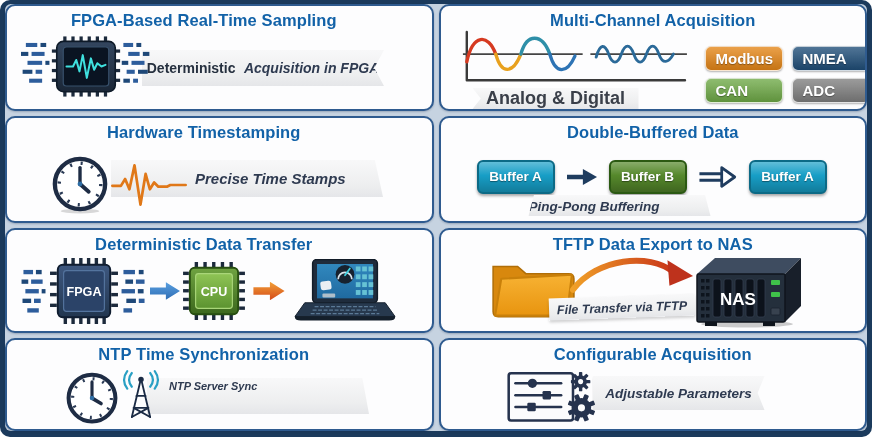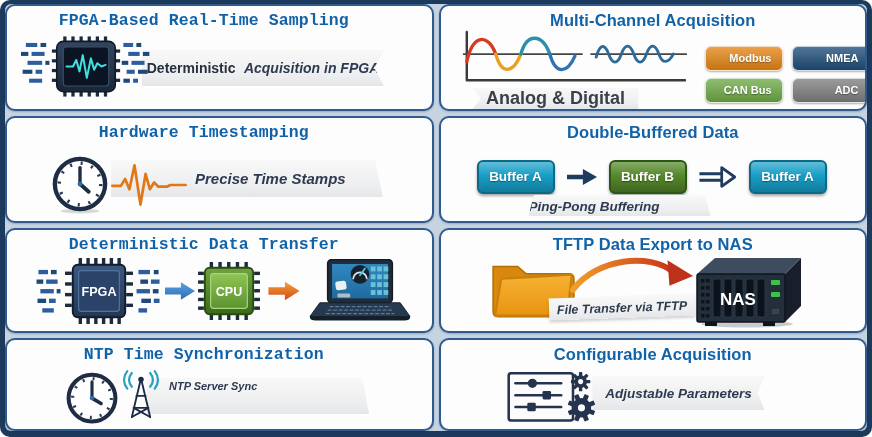--- a/index.html
+++ b/index.html
@@ -3,40 +3,40 @@
 <meta charset="utf-8">
 <style>
   html,body{margin:0;padding:0;background:#fff;font-family:"Liberation Sans",sans-serif;}
   .stage{position:relative;width:872px;height:437px;background:var(--frame,#1B3A5C);border-radius:10px;overflow:hidden;}
   .board{position:absolute;left:5px;right:5px;top:4px;bottom:6px;background:var(--board_bg,#C6D3E1);border-radius:6px;
          display:grid;grid-template-columns:1fr 1fr;grid-template-rows:107px 107px 105px 1fr;gap:5px;}
   .panel{position:relative;background:var(--panel_bg,#FDFDFE);border:2px solid var(--panel_border,#2F5B8F);
          border-radius:10px;overflow:hidden;box-shadow:0 1px 2px rgba(20,40,70,.25);}
   .ptitle{position:absolute;top:5px;left:0;right:0;text-align:center;font-weight:bold;font-size:16.5px;
           color:var(--title,#1262A8);letter-spacing:.1px;}
-  .ptitle.shift{padding-right:31px;font-family:Liberation Mono, monospace;}
+  .ptitle.shift{padding-right:31px;}
   .ribbon{position:absolute;background:linear-gradient(180deg,#F8F8F9 0%,#EDEEEF 70%,#E5E6E9 100%);
           box-shadow:0 2px 3px rgba(0,0,0,.18);}
   .tailR{clip-path:polygon(0 0,100% 0,96% 50%,100% 100%,0 100%);}
   .diagR{clip-path:polygon(0 0,97% 0,100% 100%,0 100%);}
   .notchL{clip-path:polygon(0 0,100% 0,100% 100%,0 100%,5% 50%);}
   .trap{clip-path:polygon(3% 0,97% 0,100% 100%,0 100%);}
   .btxt{font-style:italic;font-weight:bold;color:var(--banner_text,#2E3A50);}
   .abs{position:absolute;}
   .badges{position:absolute;left:264px;top:40px;display:grid;grid-template-columns:auto auto;gap:7px 9px;}
-  .badge{--bcol:#888;min-width:56px;height:23px;line-height:23px;text-align:right;padding:0 10px;border-radius:6px;
+  .badge{--bcol:#888;min-width:56px;height:23px;line-height:23px;text-align:left;padding:0 10px;border-radius:6px;
          background:linear-gradient(180deg,rgba(255,255,255,.22),rgba(0,0,0,.14)),var(--bcol);
          border:1.5px solid rgba(255,255,255,.75);box-shadow:0 1px 2px rgba(0,0,0,.3);
-         color:#fff;font-weight:bold;font-size:11px;text-shadow:0 1px 1px rgba(0,0,0,.35);}
+         color:#fff;font-weight:bold;font-size:15px;text-shadow:0 1px 1px rgba(0,0,0,.35);}
   .bufrow{position:absolute;left:36px;top:42px;display:flex;align-items:center;gap:12px;}
   .buf{width:74px;height:30px;line-height:30px;text-align:center;border-radius:6px;color:#fff;font-weight:bold;
        font-size:13.5px;text-shadow:0 1px 1px rgba(0,0,0,.4);box-shadow:0 2px 3px rgba(0,0,0,.35);}
   .buf.teal{background:linear-gradient(180deg,rgba(255,255,255,.32),rgba(255,255,255,0) 45%,rgba(0,0,0,.22)),var(--buffer_teal,#179EC6);border:2px solid #0C6A86;}
   .buf.green{background:linear-gradient(180deg,rgba(255,255,255,.30),rgba(255,255,255,0) 45%,rgba(0,0,0,.25)),var(--buffer_green,#55882B);border:2px solid #2B5912;}
-  .p5row{position:absolute;left:14px;top:26px;right:4px;height:70px;display:flex;align-items:center;gap:3px;justify-content:center;}
+  .p5row{position:absolute;left:14px;top:26px;right:4px;height:70px;display:flex;align-items:center;gap:3px;}
 </style>
 </head>
 <body>
 
 <div class="stage" style="--frame: #1B3A5C; --board_bg: #C6D3E1; --panel_bg: #FDFDFE; --panel_border: #2F5B8F; --title: #1262A8; --banner_text: #2E3A50; --buffer_teal: #179EC6; --buffer_green: #55882B;">
 <div class="board">
 
   <div class="panel">
     <div class="ptitle shift"><span>FPGA-Based Real-Time Sampling</span></div>
     <div class="ribbon tailR abs" style="left:135px;top:44px;width:242px;height:36px;line-height:36px;text-align:center;">

